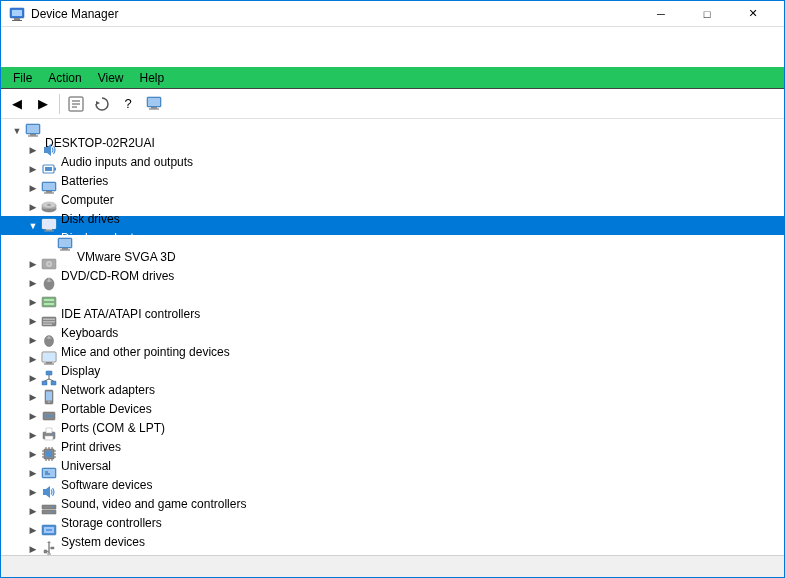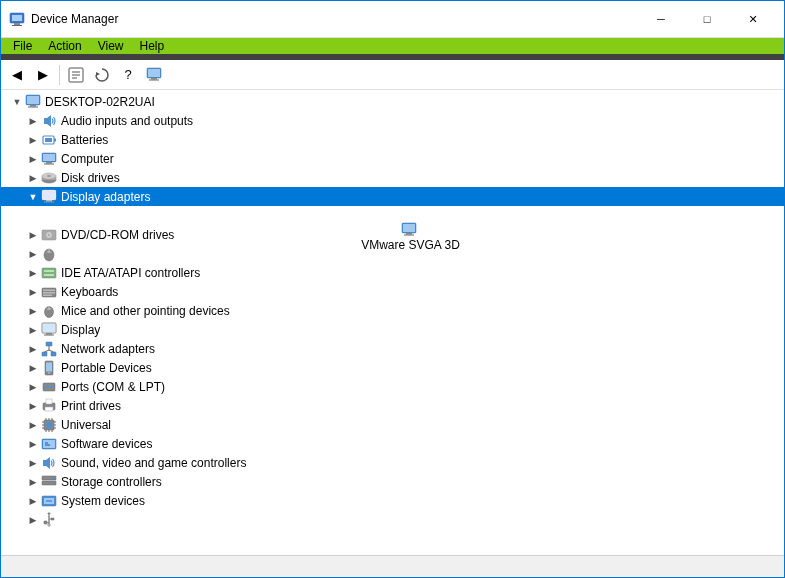--- a/index.html
+++ b/index.html
@@ -16,21 +16,21 @@
     .window {
       width: 785px;
       height: 578px;
       border: 1px solid #0078d7;
       display: flex;
       flex-direction: column;
       background: #fff;
     }
 
     .title-bar {
-      height: 37px;
+      height: 26px;
       background: #fff;
       display: flex;
       align-items: center;
       padding: 0 8px;
       border-bottom: 1px solid #e0e0e0;
       flex-shrink: 0;
     }
 
     .title-bar-icon {
       width: 16px;
@@ -59,26 +59,27 @@
       display: flex;
       align-items: center;
       justify-content: center;
       font-size: 11px;
       color: #000;
     }
 
     
     .menu-bar {
       height: 22px;
-      background: #84cc16;
+      background: #22c55e;
       display: flex;
       align-items: center;
       padding: 0 4px;
-      border-bottom: 6px solid #404040;
-      flex-shrink: 0;
+      border-bottom: 1px solid #404040;
+      flex-shrink: 0;
+      margin-top: 40px;
     }
 
     .menu-item {
       padding: 2px 8px;
       cursor: pointer;
       font-size: 12px;
       color: #000;
     }
 
     
@@ -167,25 +168,26 @@
       flex-shrink: 0;
       display: inline-flex;
       align-items: center;
       justify-content: center;
       font-size: 12px;
     }
 
     .item-label {
       font-size: 12px;
       color: #000;
+      margin-top: 24px;
     }
 
     .indent-1 { padding-left: 8px; }
     .indent-2 { padding-left: 24px; }
-    .indent-3 { padding-left: 40px; flex-direction: column; }
+    .indent-3 { padding-left: 40px; }
 
     
     .status-bar {
       height: 22px;
       background: #f0f0f0;
       border-top: 1px solid #d0d0d0;
       display: flex;
       align-items: center;
       padding: 0 8px;
       flex-shrink: 0;

